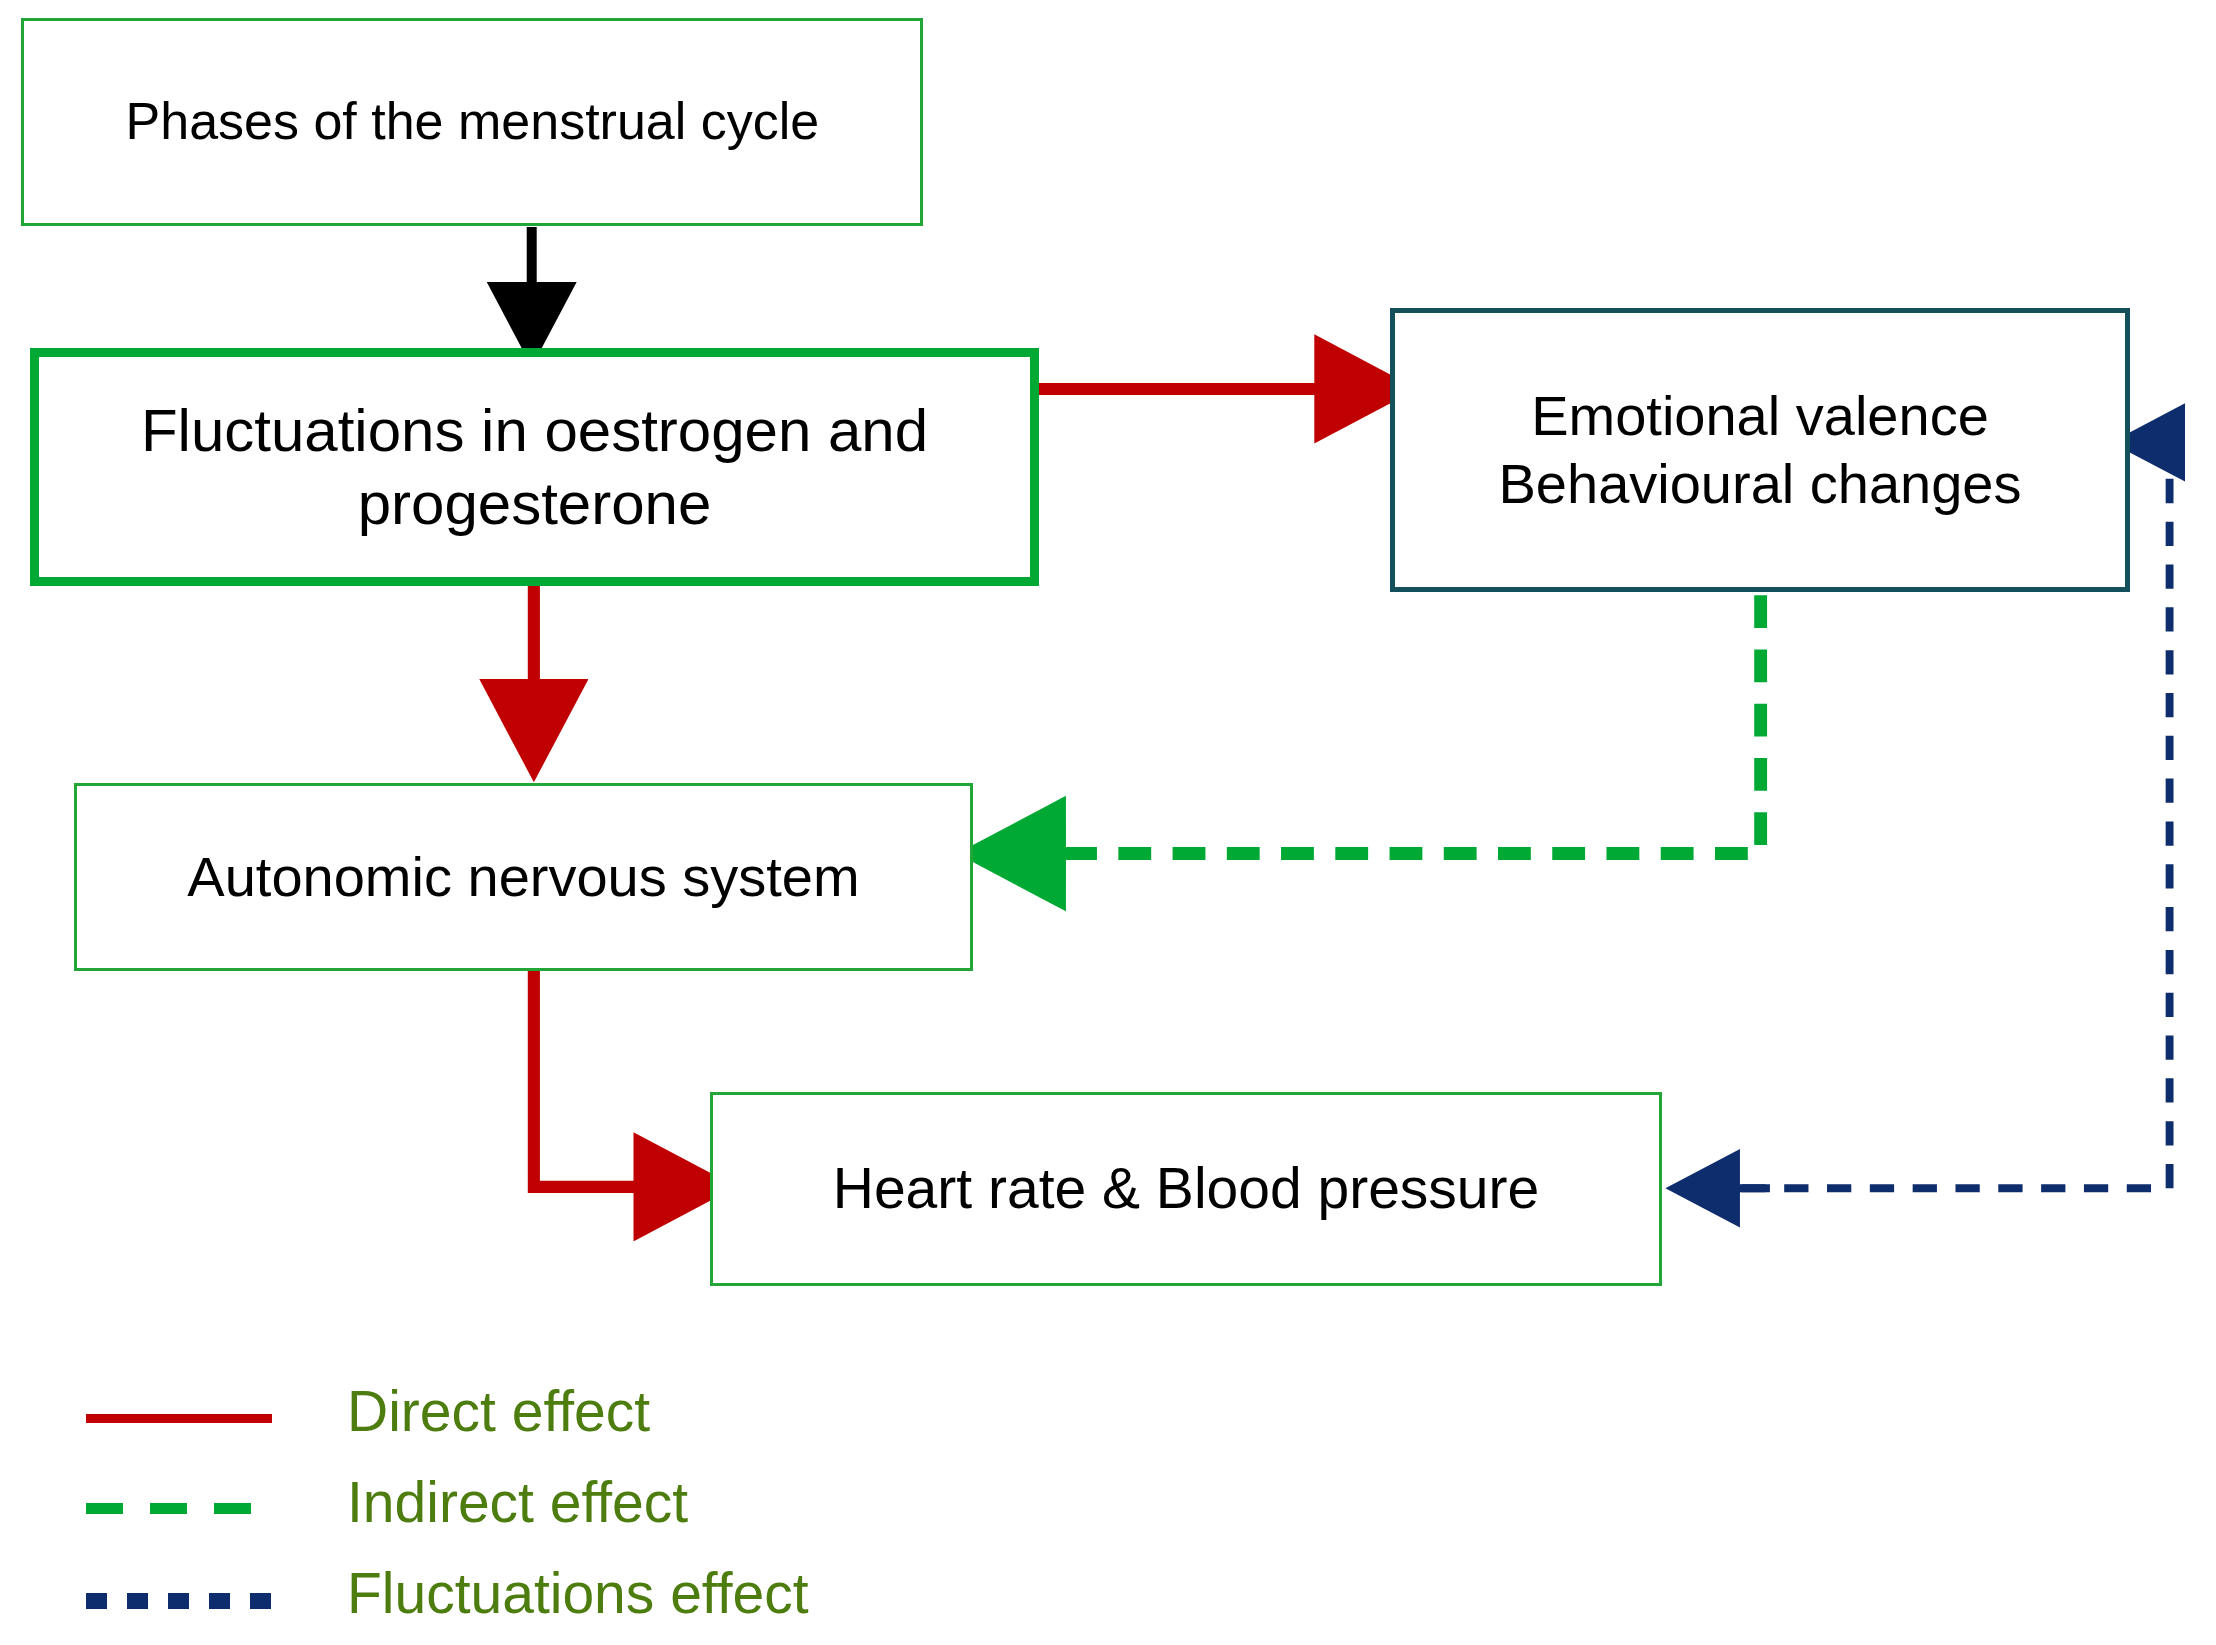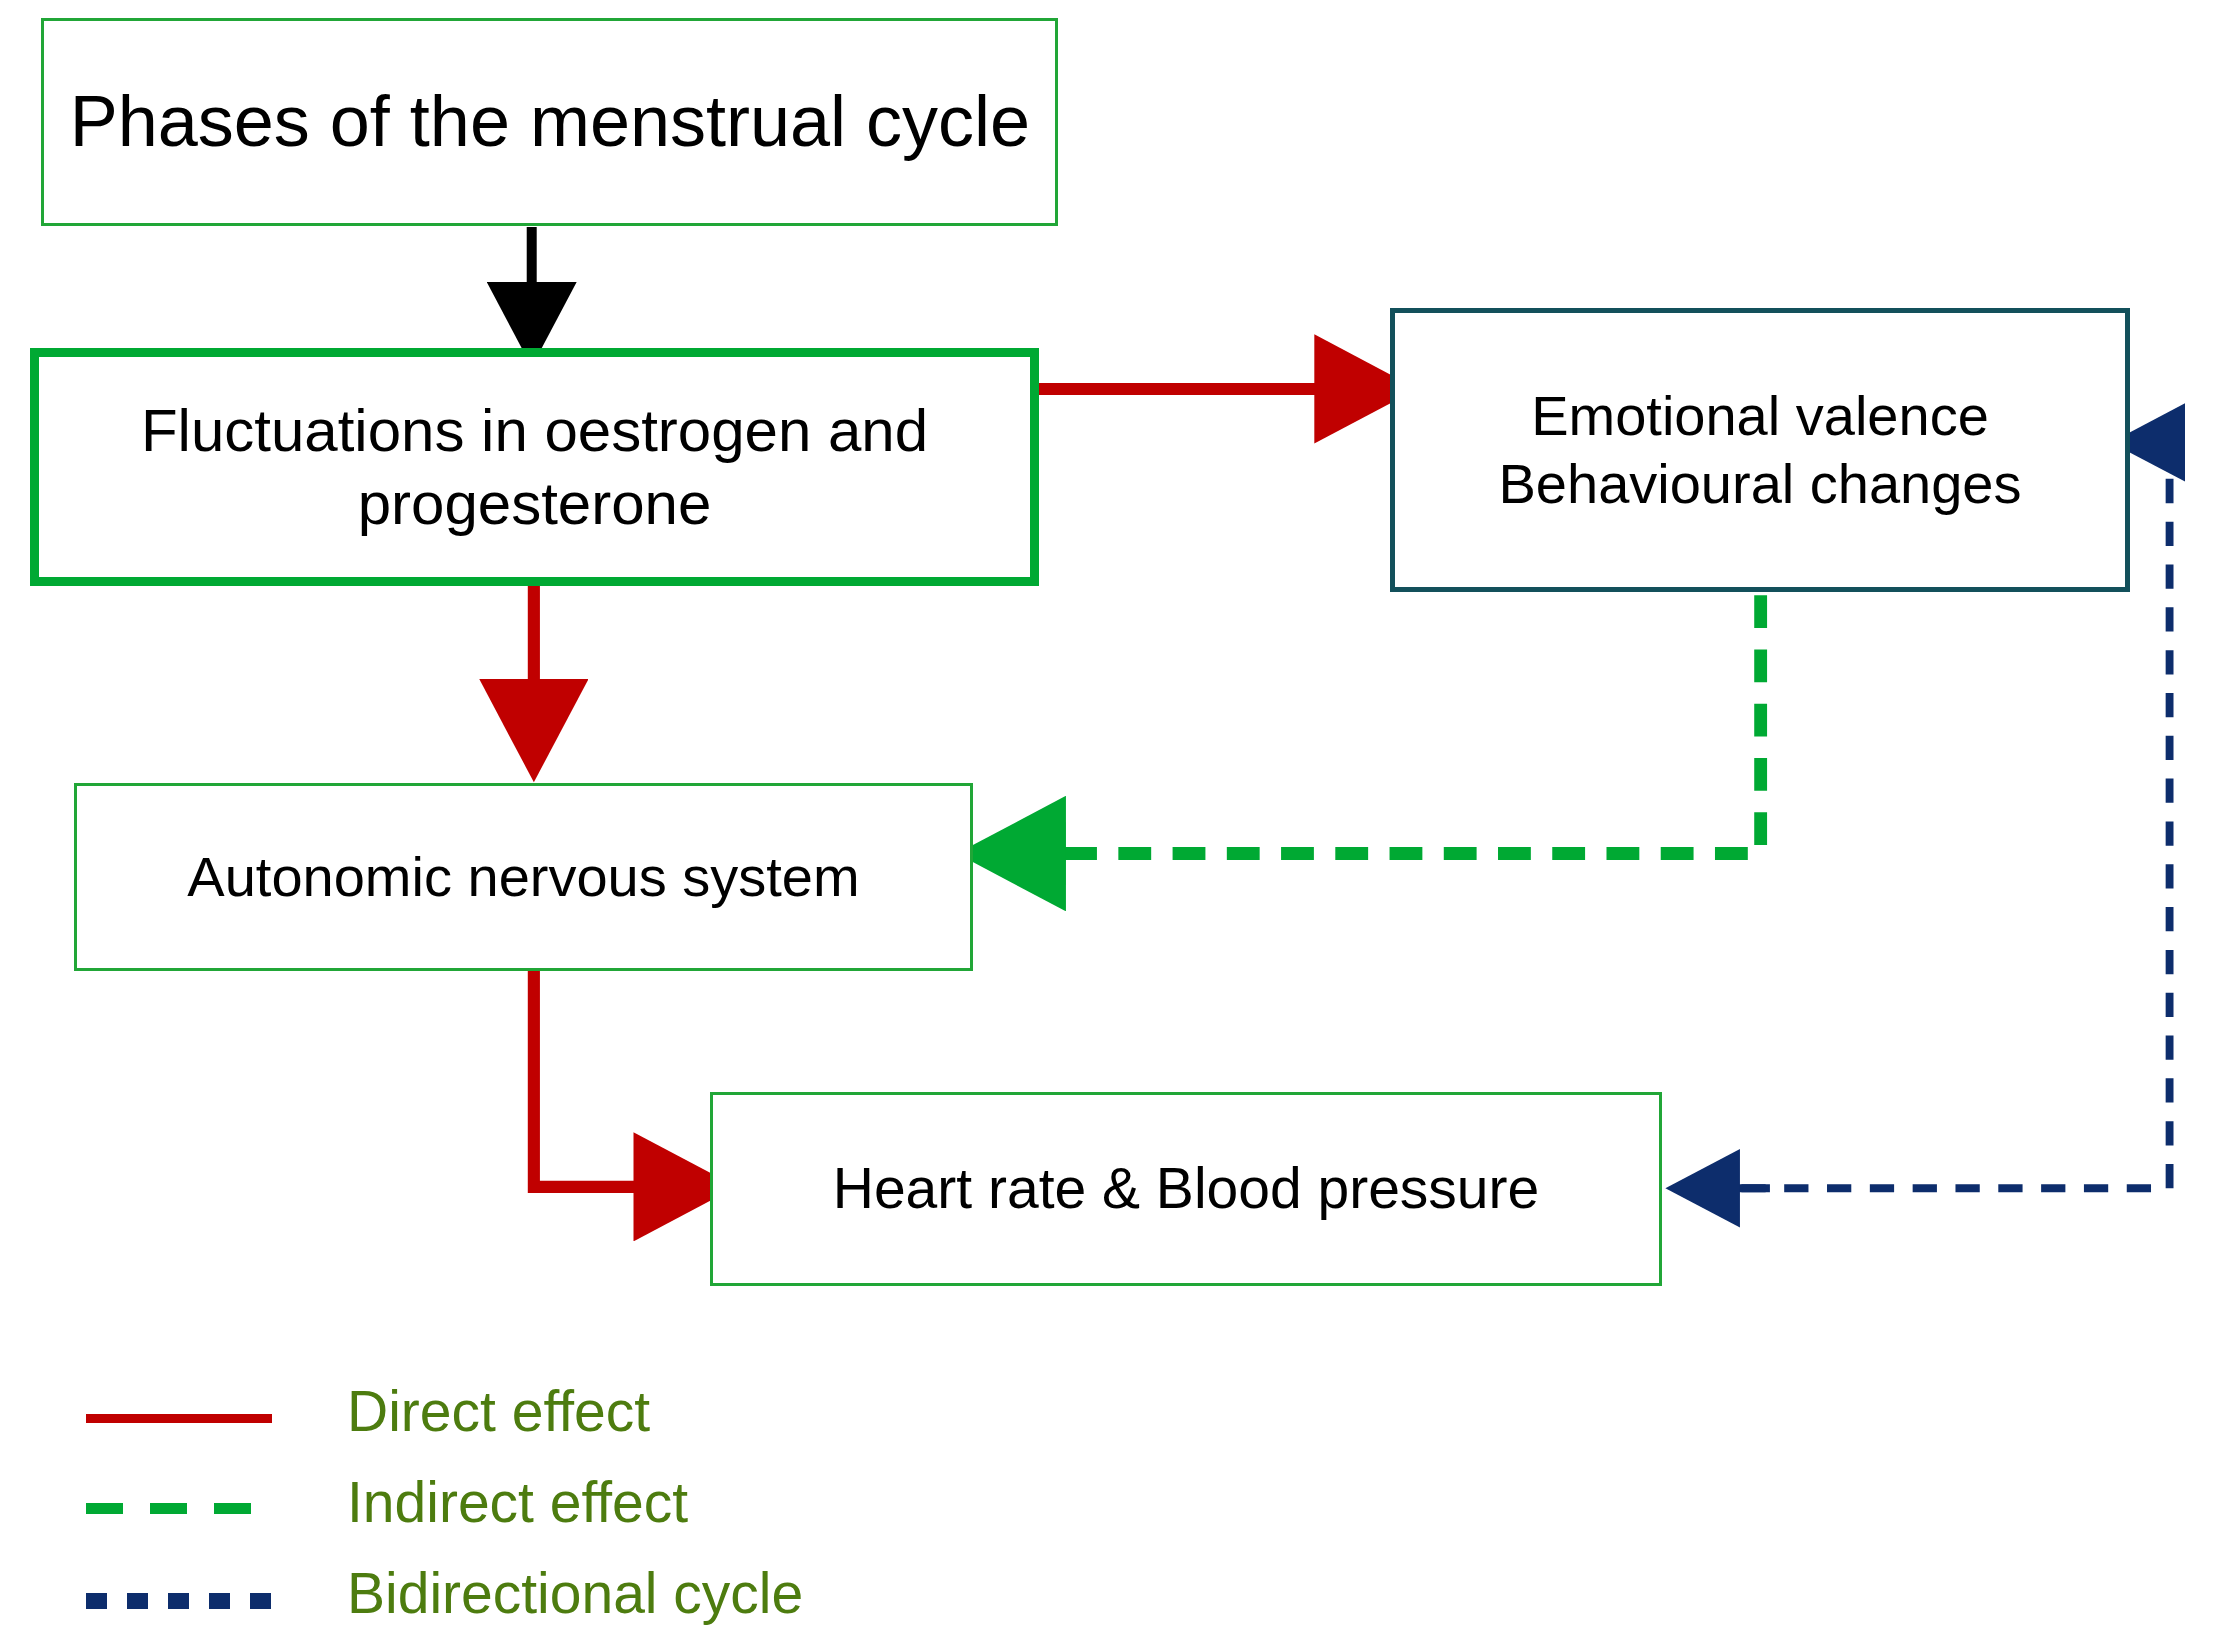--- a/index.html
+++ b/index.html
@@ -11,21 +11,21 @@
         color:#000;line-height:1.22;}
   .node .lbl{display:block;width:100%;padding:0 13px;}
 
   
   .green-thin{border:3.6px solid #21a637;}
   
   .green-thick{border:9.3px solid #00a933;}
   
   .teal{border:5.7px solid #13505b;}
 
-  #n-phases{left:21.4px;top:18px;width:1017px;height:208px;font-size:72px;margin-left:20px;}
+  #n-phases{left:21.4px;top:18px;width:902px;height:208px;font-size:52px;}
   #n-hormones{left:30px;top:348px;width:1009px;height:238px;font-size:60px;}
   #n-emotional{left:1390px;top:308px;width:740px;height:284px;font-size:56px;}
   #n-ans{left:74px;top:755px;width:899px;height:188px;font-size:56px;margin-top:28px;}
   #n-hrbp{left:710px;top:1092px;width:952px;height:194px;font-size:57px;}
 
   svg#edges{position:absolute;left:0;top:0;width:2216px;height:1645px;pointer-events:none;}
 
   
   #legend{position:absolute;left:86px;top:1378px;width:857px;}
   .legend-row{position:relative;height:91px;}
@@ -110,18 +110,18 @@
     <div class="legend-row">
       <span class="legend-swatch sw-direct"></span>
       <span class="legend-label">Direct effect</span>
     </div>
     <div class="legend-row">
       <span class="legend-swatch sw-indirect"></span>
       <span class="legend-label">Indirect effect</span>
     </div>
     <div class="legend-row">
       <span class="legend-swatch sw-bidir"></span>
-      <span class="legend-label">Bidirectional cycle</span>
+      <span class="legend-label">Fluctuations effect</span>
     </div>
   </div>
 
 </div>
 
 
 </body></html>

